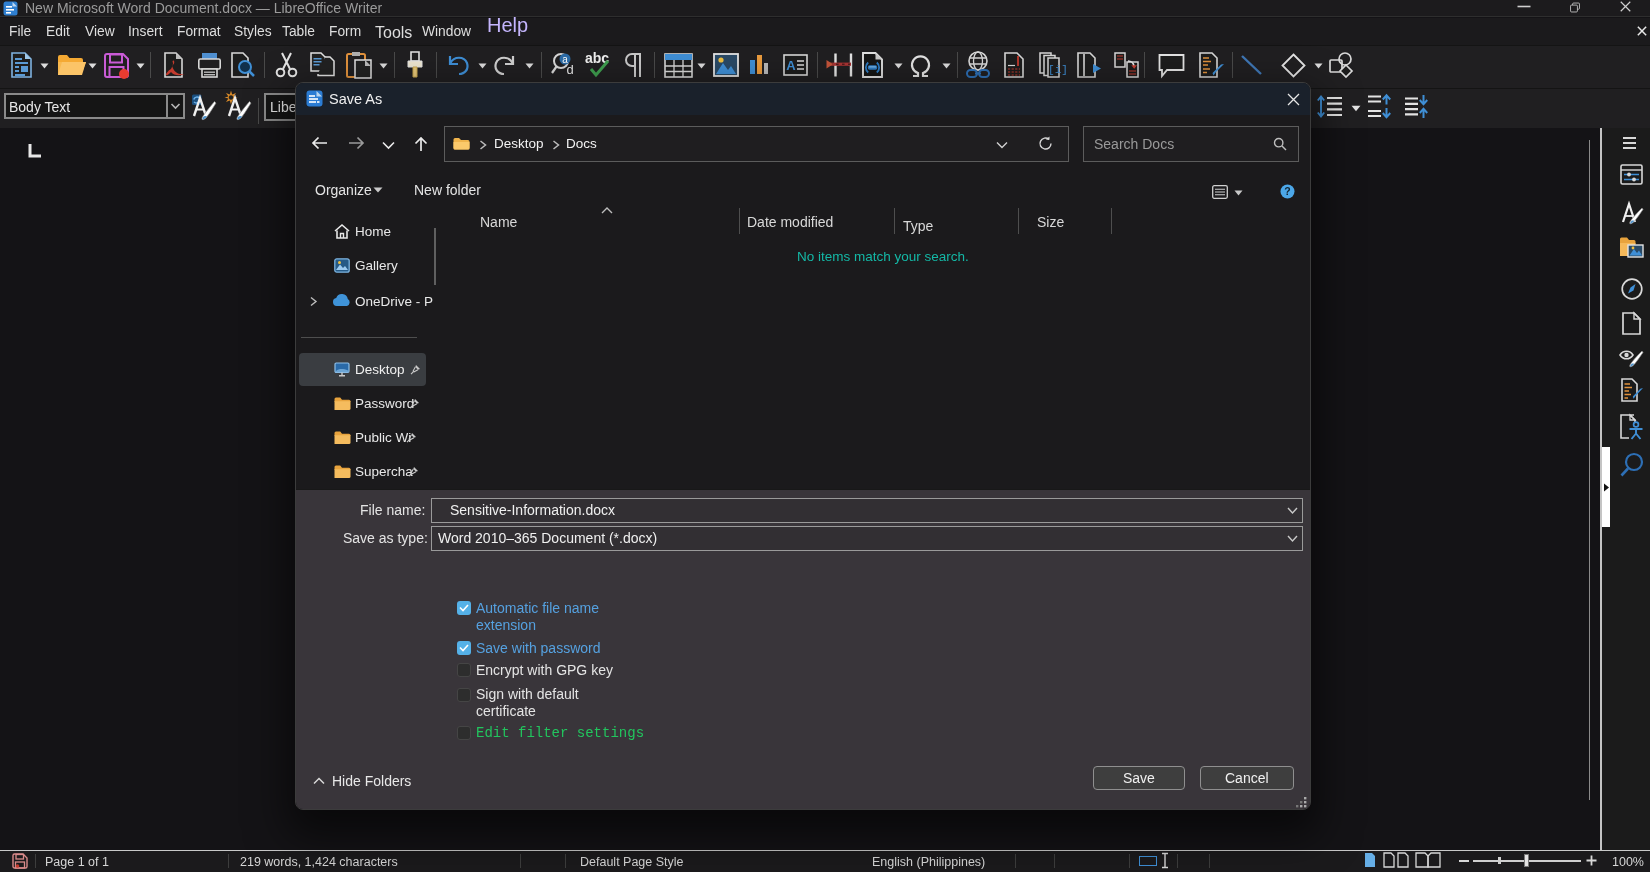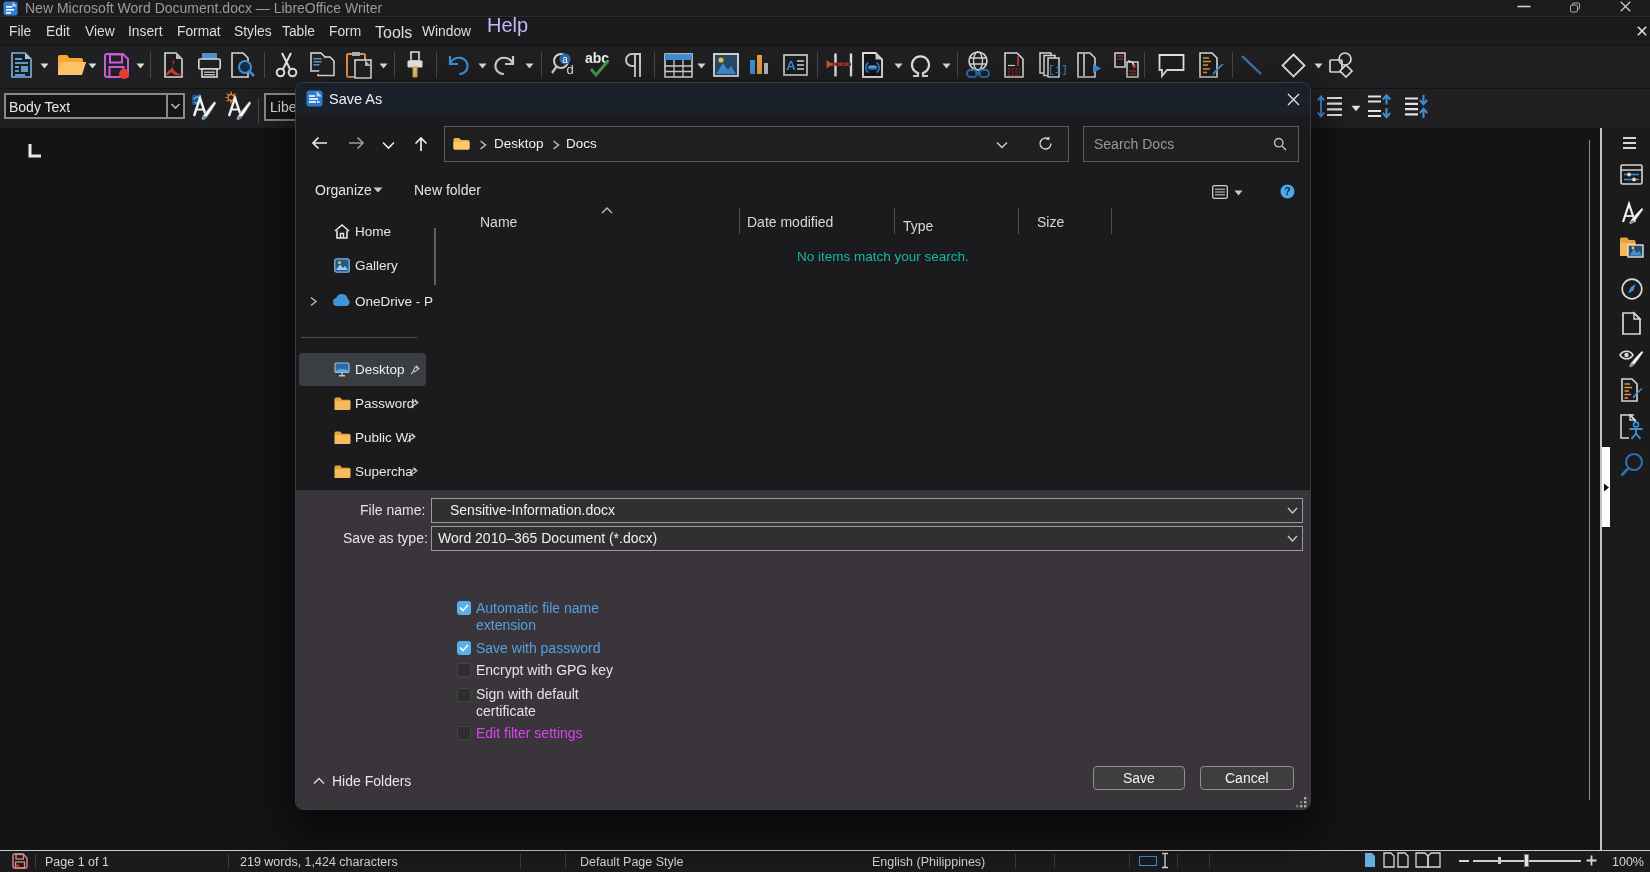--- a/index.html
+++ b/index.html
@@ -641,21 +641,21 @@
   <svg style="left:163px;top:561px;width:10px;height:8px" viewBox="0 0 10 8">
       <path d="M1 3.5 L4 6.5 L9 1" stroke="#fff" stroke-width="1.6" fill="none"></path>
     </svg>
   <div class="txt" style="left:180px;top:557px;font-size:14px;color:#55a1e0;">Save with password</div>
   <div class="abs" style="left:161px;top:580px;width:14px;height:14px;background:#2d2d2d;border-radius:3px;border:1px solid #454545;"></div>
   <div class="txt" style="left:180px;top:579px;font-size:14px;color:#e4e4e4;">Encrypt with GPG key</div>
   <div class="abs" style="left:161px;top:605px;width:14px;height:14px;background:#2d2d2d;border-radius:3px;border:1px solid #454545;"></div>
   <div class="txt" style="left:180px;top:603px;font-size:14px;color:#e4e4e4;">Sign with default</div>
   <div class="txt" style="left:180px;top:620px;font-size:14px;color:#e4e4e4;">certificate</div>
   <div class="abs" style="left:161px;top:643px;width:14px;height:14px;background:#2d2d2d;border-radius:3px;border:1px solid #454545;"></div>
-  <div class="txt" style="left:180px;top:642px;font-size:14px;color:#d946ef;">Edit filter settings</div>
+  <div class="txt" style="left:180px;top:642px;font-size:14px;color:#22c55e;font-family:Liberation Mono, monospace;">Edit filter settings</div>
 
   <svg style="left:17px;top:694px;width:12px;height:8px" viewBox="0 0 12 8">
       <path d="M1 6.5 L6 1.5 L11 6.5" stroke="#d8d8d8" stroke-width="1.5" fill="none"></path>
     </svg>
   <div class="txt" style="left:36px;top:690px;font-size:14px;color:#e8e8e8;">Hide Folders</div>
   <div class="abs" style="left:797px;top:683px;width:92px;height:24px;background:#3e3e3e;border:1px solid #8f8f8f;border-radius:4px;"></div>
   <div class="txt" style="left:827px;top:687px;font-size:14px;color:#f0f0f0;">Save</div>
   <div class="abs" style="left:904px;top:683px;width:94px;height:24px;background:#3e3e3e;border:1px solid #8f8f8f;border-radius:4px;"></div>
   <div class="txt" style="left:929px;top:687px;font-size:14px;color:#f0f0f0;">Cancel</div>
   <svg style="left:1000px;top:714px;width:12px;height:12px" viewBox="0 0 12 12">

